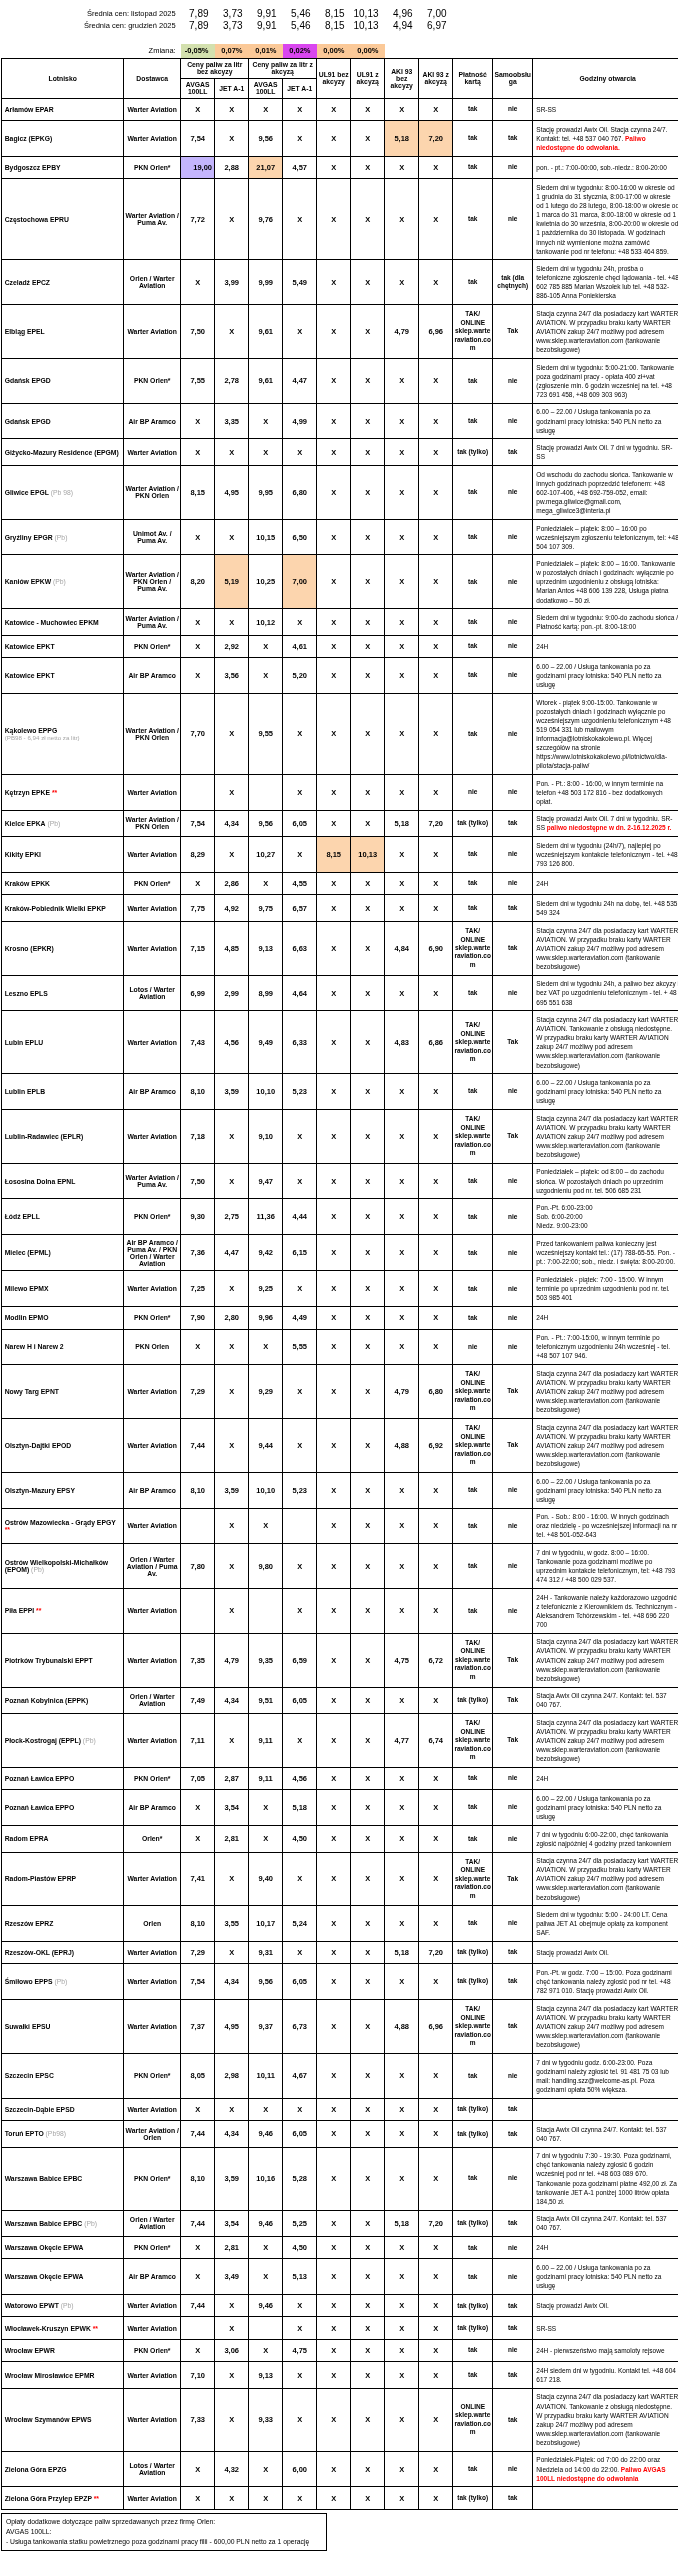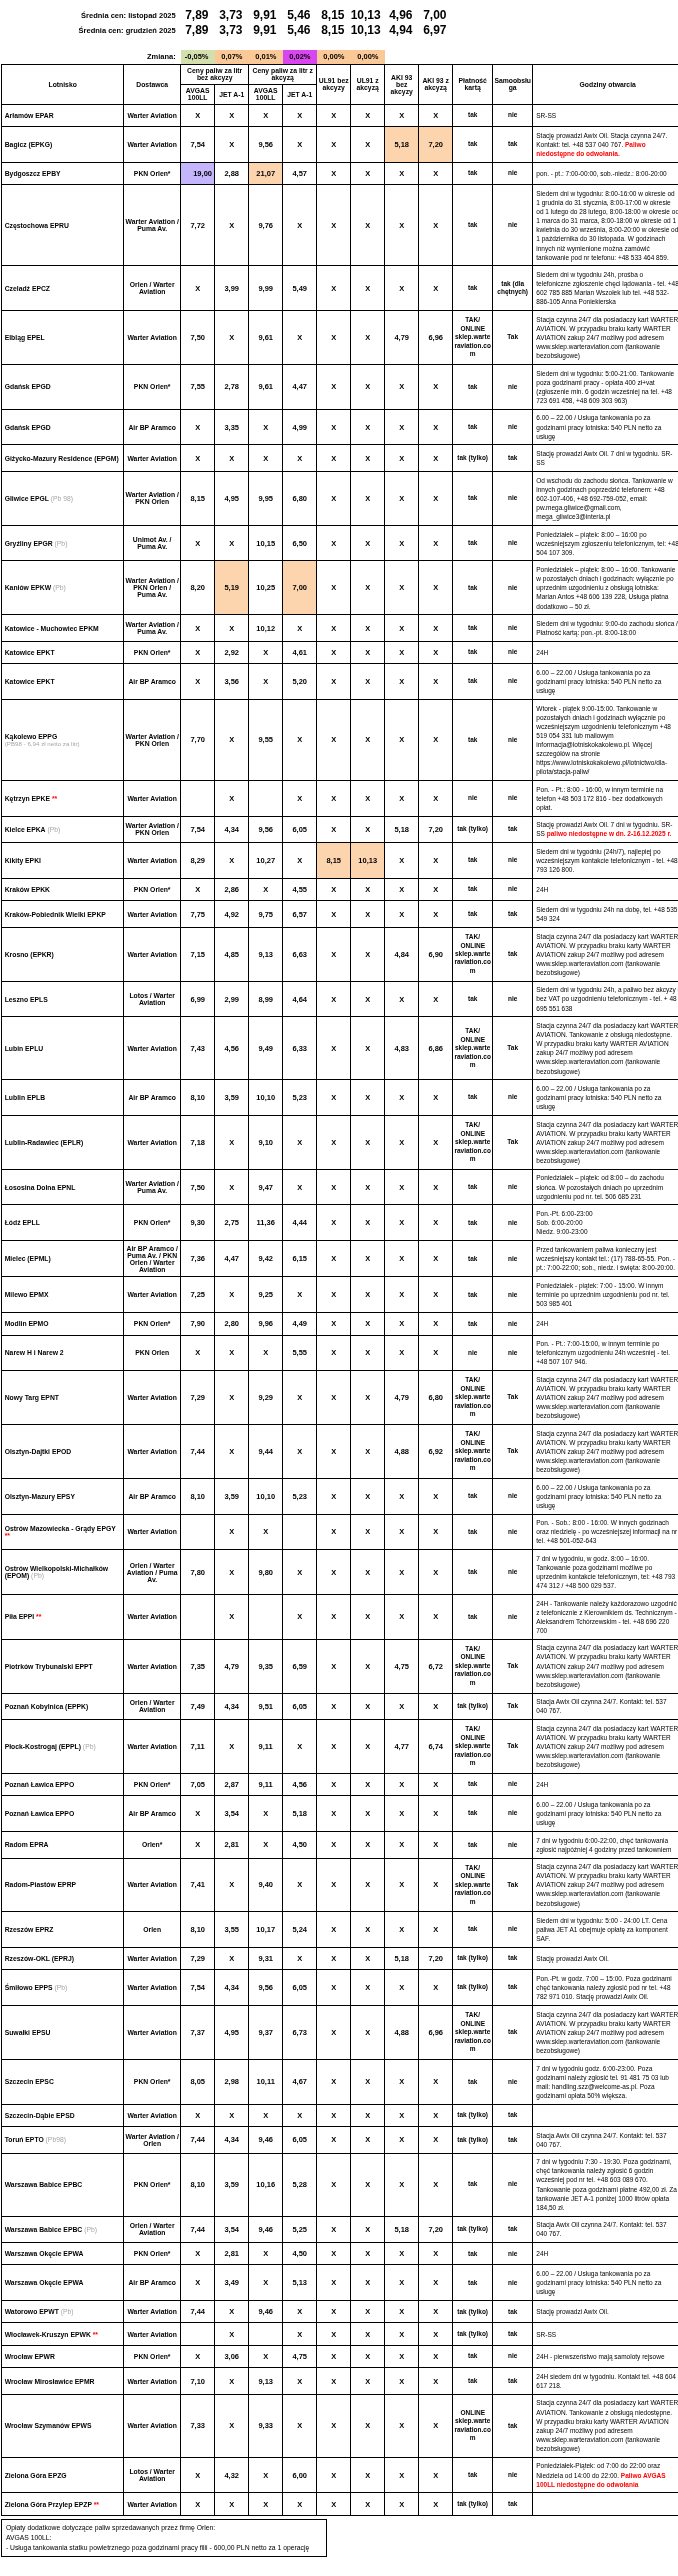--- a/index.html
+++ b/index.html
@@ -1,21 +1,21 @@
 <!DOCTYPE html>
 <html style="font-size:10px"><head>
 <meta charset="utf-8">
 <style>
   html,body{margin:0;padding:0;background:#fff;color:#000;font-family:"Liberation Sans",sans-serif;}
   body{width:678px;}
   .page{padding:7.5px 0 5px 1.2px;}
   table.grid{border-collapse:collapse;table-layout:fixed;width:676px;}
   
-  td.s-label{font-weight:bold;text-align:right;font-size:7.5px;padding:0.6px 5px 0.6px 0;white-space:nowrap;}
-  td.s-val{font-weight:bold;text-align:right;font-size:12px;padding:0.6px 6.2px 0.6px 0;}
+  td.s-label{font-weight:normal;text-align:right;font-size:7.5px;padding:0.6px 5px 0.6px 0;white-space:nowrap;}
+  td.s-val{font-weight:normal;text-align:right;font-size:10px;padding:0.6px 6.2px 0.6px 0;}
   tr.spacer td{height:10px;border:none;}
   td.chg{font-weight:bold;text-align:right;font-size:7.5px;padding:2.5px 6.2px 2.5px 0;}
   
   .grid th{border:1.2px solid #000;font-size:6.8px;font-weight:bold;text-align:center;vertical-align:middle;padding:2.5px 1.2px;background:#fff;word-wrap:break-word;}
   
   tbody.data td{border:0.6px solid #000;border-top:1.2px solid #000;border-bottom:1.2px solid #000;vertical-align:middle;word-wrap:break-word;}
   tbody.data tr{min-height:27px;}
   td.name{font-size:6.8px;font-weight:bold;text-align:left;padding:3.7px 2.5px;}
   td.sup{font-size:6.8px;font-weight:bold;text-align:center;padding:3.7px 1.2px;}
   td.price{font-size:7.5px;font-weight:bold;text-align:center;padding:6.2px 1.2px;}

